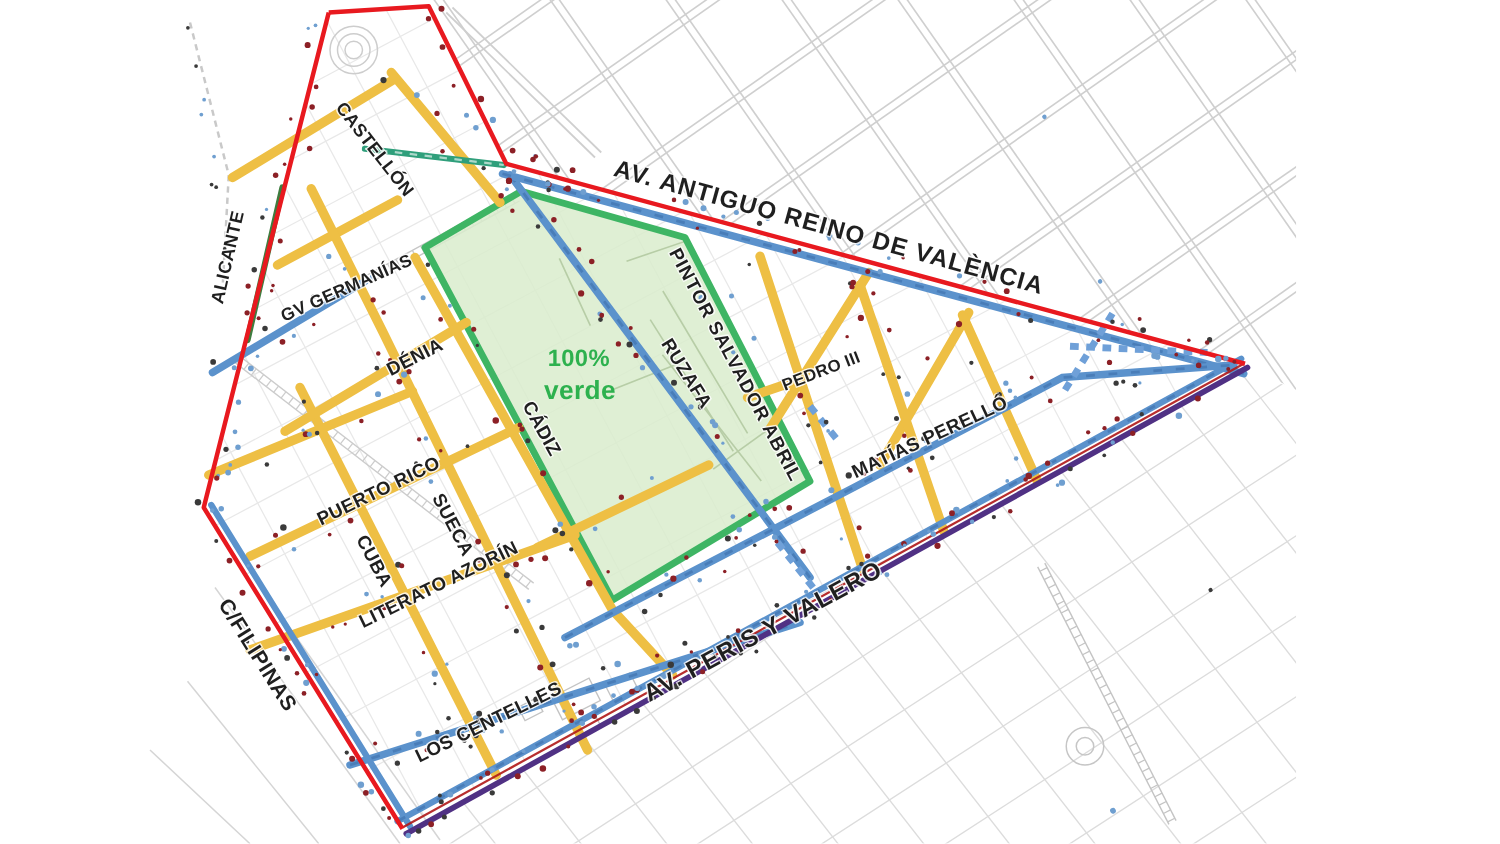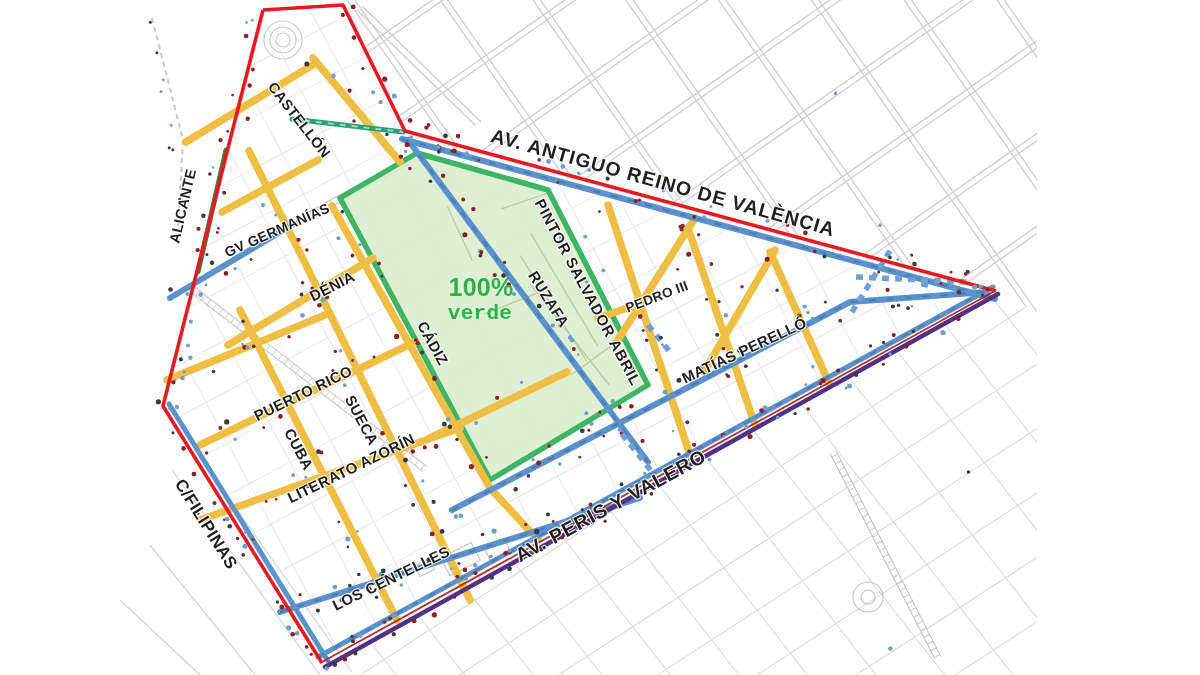--- a/index.html
+++ b/index.html
@@ -1457,16 +1457,16 @@
       <div class="lbl" style="left: 303px; top: 393px; font-size: 15px; transform: translate(-50%, -50%) rotate(-26deg);">PUERTO RICO</div>
       <div class="lbl" style="left: 299px; top: 449px; font-size: 15px; transform: translate(-50%, -50%) rotate(62deg);">CUBA</div>
       <div class="lbl" style="left: 362px; top: 420px; font-size: 15px; transform: translate(-50%, -50%) rotate(62deg);">SUECA</div>
       <div class="lbl" style="left: 433px; top: 343px; font-size: 15px; transform: translate(-50%, -50%) rotate(61deg);">CÁDIZ</div>
       <div class="lbl" style="left: 351px; top: 468px; font-size: 15px; transform: translate(-50%, -50%) rotate(-26deg);">LITERATO AZORÍN</div>
       <div class="lbl" style="left: 391px; top: 578px; font-size: 15px; transform: translate(-50%, -50%) rotate(-26deg);">LOS CENTELLES</div>
       <div class="lbl" style="left: 549px; top: 299px; font-size: 15px; transform: translate(-50%, -50%) rotate(58deg);">RUZAFA</div>
       <div class="lbl" style="left: 588px; top: 292px; font-size: 15px; letter-spacing: 0.8px; transform: translate(-50%, -50%) rotate(62deg);">PINTOR SALVADOR ABRIL</div>
       <div class="lbl" style="left: 657px; top: 297px; font-size: 13.5px; transform: translate(-50%, -50%) rotate(-21deg);">PEDRO III</div>
       <div class="lbl" style="left: 744px; top: 350px; font-size: 15px; transform: translate(-50%, -50%) rotate(-25deg);">MATÍAS PERELLÓ</div>
-      <div class="lbl green" style="left: 481px; top: 287px; font-size: 25px; transform: translate(-50%, -50%) rotate(0deg);">100%</div>
-      <div class="lbl green" style="left: 480px; top: 313px; font-size: 21px; transform: translate(-50%, -50%) rotate(0deg); font-family: Liberation Mono, monospace;">verde</div>
+      <div class="lbl green" style="left: 463px; top: 287px; font-size: 19px; transform: translate(-50%, -50%) rotate(0deg);">100%</div>
+      <div class="lbl green" style="left: 464px; top: 313px; font-size: 21px; transform: translate(-50%, -50%) rotate(0deg);">verde</div>
     </div>
 </div>
 
 </body></html>

